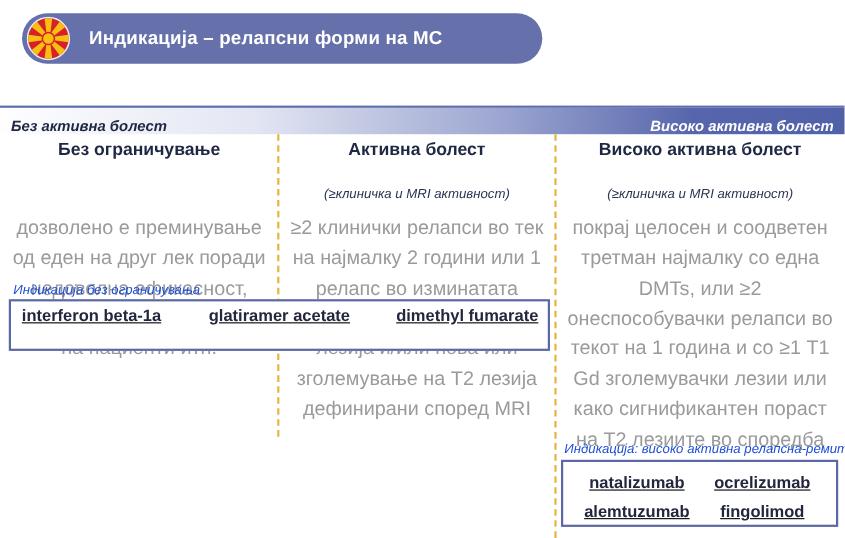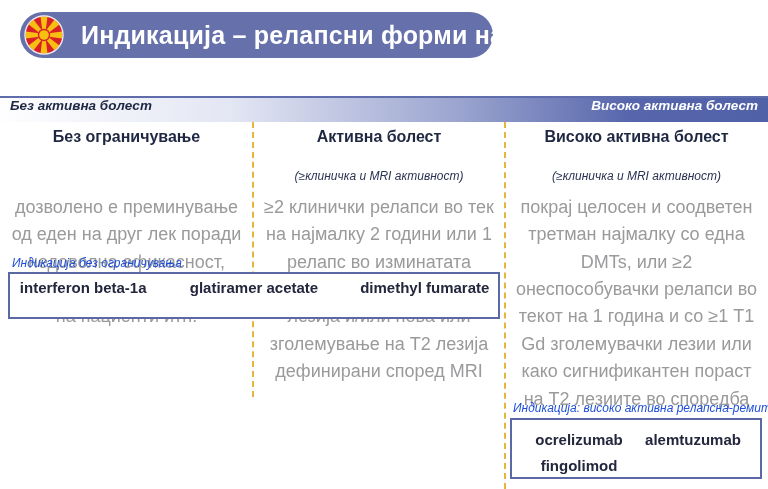--- a/index.html
+++ b/index.html
@@ -7,28 +7,28 @@
   body { font-family:"Liberation Sans", sans-serif; }
   .slide { position:relative; width:768px; height:489px; background:#ffffff; overflow:hidden; }
 
   
   .header-pill {
     position:absolute; left:20px; top:12px; width:473px; height:46px;
     background:#6670AB; border-radius:26px;
     display:flex; align-items:center;
   }
   .flag-wrap { width:40px; height:40px; margin-left:4px; flex:0 0 auto; }
-  .header-title { color:#ffffff; font-weight:bold; font-size:25px; margin-left:17px; letter-spacing:.2px; white-space:nowrap; }
+  .header-title { color:#ffffff; font-weight:bold; font-size:17px; margin-left:17px; letter-spacing:.2px; white-space:nowrap; }
 
   
   .spectrum {
     position:absolute; left:0; top:96px; width:768px; height:26px;
     border-top:2px solid #5F6DAD;
     background:linear-gradient(90deg,#FEFEFF 0%,#E3E6F3 30%,#9AA4CF 60%,#5766AC 82%,#5161A8 100%);
-    display:flex; justify-content:space-between; align-items:flex-start;
+    display:flex; justify-content:space-between; align-items:flex-end;
     padding:0 10px; font-style:italic; font-weight:bold; font-size:13.5px;
   }
   .spectrum-left { color:#1E2742; }
   .spectrum-right { color:#ffffff; }
 
   
   .col { position:absolute; top:128px; text-align:center; }
   .col1 { left:0; width:253px; }
   .col2 { left:253px; width:252px; }
   .col3 { left:505px; width:263px; }
@@ -41,21 +41,21 @@
   .dash-left  { left:252px; top:122px; height:275px; }
   .dash-right { left:504px; top:122px; height:367px; }
 
   
   .ind-label { position:absolute; font-style:italic; font-size:12px; color:#1d4ed8; z-index:3; white-space:nowrap; }
   .label1 { left:12px;  top:256px; }
   .label2 { left:262px; top:335px; }
   .label3 { left:513px; top:401px; }
 
   
-  .drug-box { position:absolute; background:#ffffff; border:2px solid #5A68A4; z-index:2; }
+  .drug-box { position:absolute; background:#ffffff; border:2px solid #5A68A4; z-index:2;text-decoration:underline; }
   .drug-name { font-weight:bold; font-size:15px; color:#23263C; }
 
   .box1 { left:8px; top:272px; width:492px; height:47px; padding-top:5px; }
   .b1-row { display:flex; line-height:18px; }
   .b1-c30 { width:30%; text-align:center; }
   .b1-c40 { width:40%; text-align:center; }
   .b1-c52 { width:52%; text-align:center; }
   .b1-c32 { width:32%; text-align:center; }
 
   .box2 { left:255px; top:355px; width:507px; height:39px; display:flex; align-items:center; justify-content:center; }
@@ -123,19 +123,20 @@
       <span class="b1-c30 drug-name">interferon beta-1a</span>
       <span class="b1-c40 drug-name">glatiramer acetate</span>
       <span class="b1-c30 drug-name">dimethyl fumarate</span>
     </div>
   </div>
 
 
   <div class="ind-label label3">Индикација: високо активна релапсна-ремитентна МС</div>
   <div class="drug-box box3">
     <div class="b3-grid">
+      <span class="drug-name">natalizumab</span>
       <span class="drug-name">ocrelizumab</span>
       <span class="drug-name">alemtuzumab</span>
       <span class="drug-name">fingolimod</span>
     </div>
   </div>
 
 </div>
 
 </body></html>

